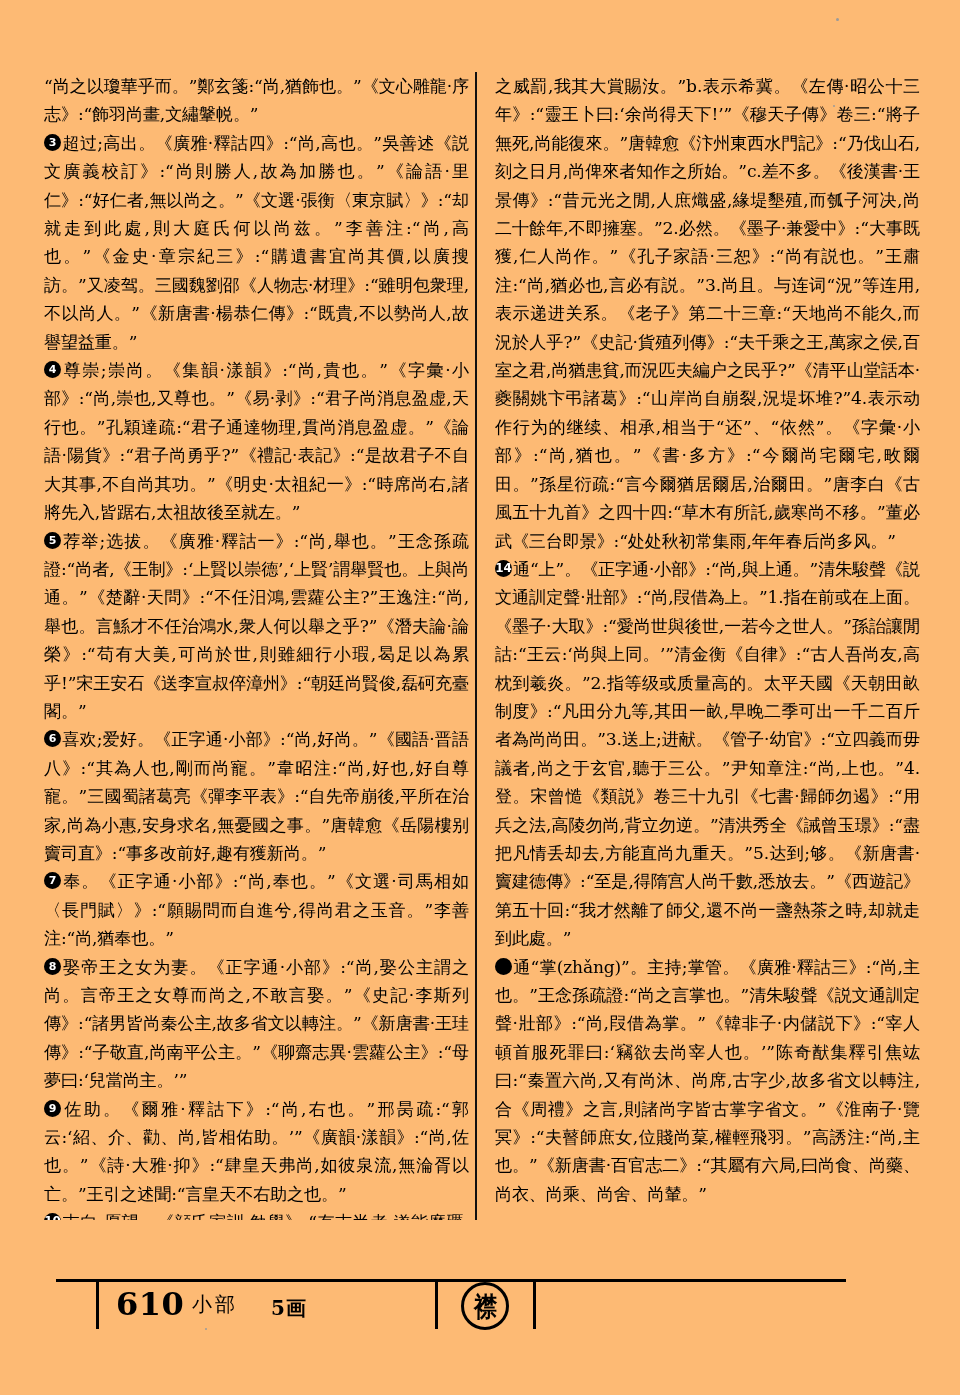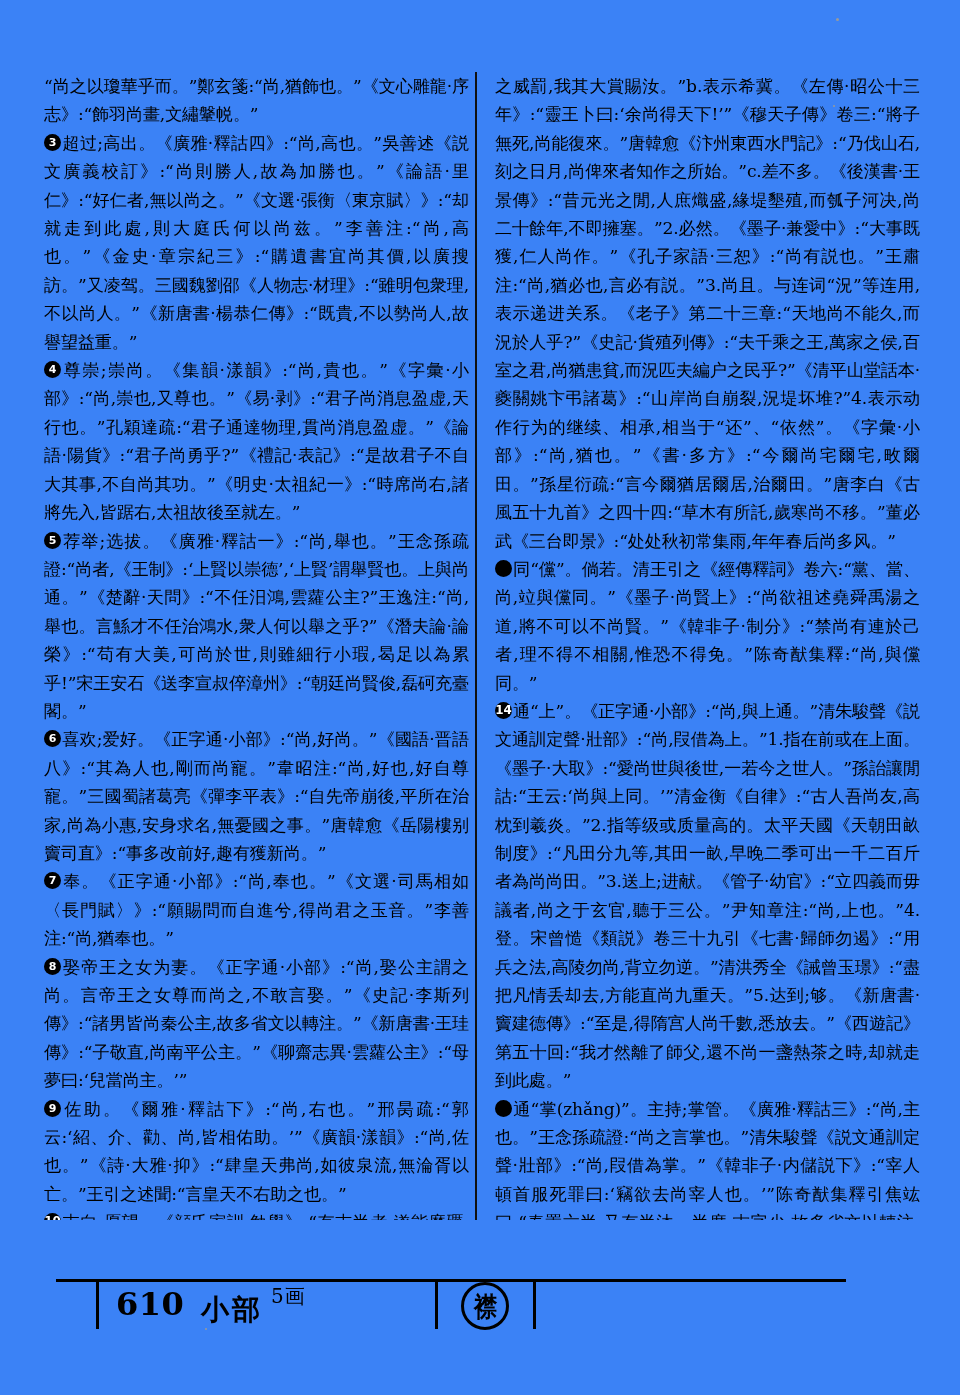--- a/index.html
+++ b/index.html
@@ -15,21 +15,21 @@
     color: #000000;
     overflow: hidden;
   }
 
   
   #page {
     position: absolute;
     left: 0; top: 0;
     width: 960px;
     height: 1395px;
-    background: #3b82f6;
+    background: #fdba74;
   }
 
   
   .speckle {
     position: absolute;
     background: #9a9a9a;
     border-radius: 50%;
   }
 
   
@@ -138,31 +138,30 @@
     top: 6px;
     font-family: "DejaVu Serif", "Liberation Serif", serif;
     font-weight: bold;
     font-size: 32px;
     letter-spacing: 0.5px;
   }
   #radical {
     position: absolute;
     left: 148px;
     top: 12px;
-    font-size: 28px;
-    font-weight: bold;
-    letter-spacing: 3px;
-    margin-left: 9px;
-  }
-  #strokes {
-    position: absolute;
-    left: 227px;
-    top: 4px;
     font-size: 20px;
     font-weight: normal;
+    letter-spacing: 3px;
+  }
+  #strokes {
+    position: absolute;
+    left: 227px;
+    top: 16px;
+    font-size: 20px;
+    font-weight: bold;
     letter-spacing: 1px;
   }
   #seal {
     position: absolute;
     left: 417px;
     top: 3px;
     width: 48px;
     height: 48px;
     border: 3.5px solid #000;
     border-radius: 50%;
@@ -218,23 +217,20 @@
         <span class="bul two">10</span><span>志向;愿望。《顔氏家訓·勉學》:“有志尚者,遂能磨礪,以就素業。”唐李白《登峨眉山》:“平生有微尚,歡笑自此畢。”</span>
       </p>
 
     </div>
 
     <div id="col-rule"></div>
 
     <div class="col right">
       <p class="sense">
         <span>之威罰,我其大賞賜汝。”b.表示希冀。《左傳·昭公十三年》:“靈王卜曰:‘余尚得天下!’”《穆天子傳》卷三:“將子無死,尚能復來。”唐韓愈《汴州東西水門記》:“乃伐山石,刻之日月,尚俾來者知作之所始。”c.差不多。《後漢書·王景傳》:“昔元光之閒,人庶熾盛,緣堤墾殖,而瓠子河决,尚二十餘年,不即擁塞。”2.必然。《墨子·兼愛中》:“大事既獲,仁人尚作。”《孔子家語·三恕》:“尚有説也。”王肅注:“尚,猶必也,言必有説。”3.尚且。与连词“況”等连用,表示递进关系。《老子》第二十三章:“天地尚不能久,而況於人乎?”《史記·貨殖列傳》:“夫千乘之王,萬家之侯,百室之君,尚猶患貧,而況匹夫編户之民乎?”《清平山堂話本·夔關姚卞弔諸葛》:“山岸尚自崩裂,況堤坏堆?”4.表示动作行为的继续、相承,相当于“还”、“依然”。《字彙·小部》:“尚,猶也。”《書·多方》:“今爾尚宅爾宅,畋爾田。”孫星衍疏:“言今爾猶居爾居,治爾田。”唐李白《古風五十九首》之四十四:“草木有所託,歲寒尚不移。”董必武《三台即景》:“处处秋初常集雨,年年春后尚多风。”</span>
-      </p>
-      <p class="sense">
-        <span class="bul blank">13</span><span>同“儻”。倘若。清王引之《經傳釋詞》卷六:“黨、當、尚,竝與儻同。”《墨子·尚賢上》:“尚欲祖述堯舜禹湯之道,將不可以不尚賢。”《韓非子·制分》:“禁尚有連於己者,理不得不相關,惟恐不得免。”陈奇猷集釋:“尚,與儻同。”</span>
       </p>
       <p class="sense">
         <span class="bul two">14</span><span>通“上”。《正字通·小部》:“尚,與上通。”清朱駿聲《説文通訓定聲·壯部》:“尚,叚借為上。”1.指在前或在上面。《墨子·大取》:“愛尚世與後世,一若今之世人。”孫詒讓閒詁:“王云:‘尚與上同。’”清金衡《自律》:“古人吾尚友,高枕到羲炎。”2.指等级或质量高的。太平天國《天朝田畝制度》:“凡田分九等,其田一畝,早晚二季可出一千二百斤者為尚尚田。”3.送上;进献。《管子·幼官》:“立四義而毋議者,尚之于玄官,聽于三公。”尹知章注:“尚,上也。”4.登。宋曾慥《類説》卷三十九引《七書·歸師勿遏》:“用兵之法,高陵勿尚,背立勿逆。”清洪秀全《誡曾玉璟》:“盡把凡情丢却去,方能直尚九重天。”5.达到;够。《新唐書·竇建德傳》:“至是,得隋宫人尚千數,悉放去。”《西遊記》第五十回:“我才然離了師父,還不尚一盞熱茶之時,却就走到此處。”</span>
       </p>
       <p class="sense">
         <span class="bul blank">15</span><span>通“掌(zhǎng)”。主持;掌管。《廣雅·釋詁三》:“尚,主也。”王念孫疏證:“尚之言掌也。”清朱駿聲《説文通訓定聲·壯部》:“尚,叚借為掌。”《韓非子·内儲説下》:“宰人頓首服死罪曰:‘竊欲去尚宰人也。’”陈奇猷集釋引焦竑曰:“秦置六尚,又有尚沐、尚席,古字少,故多省文以轉注,合《周禮》之言,則諸尚字皆古掌字省文。”《淮南子·覽冥》:“夫瞽師庶女,位賤尚葈,權輕飛羽。”高誘注:“尚,主也。”《新唐書·百官志二》:“其屬有六局,曰尚食、尚藥、尚衣、尚乘、尚舍、尚輦。”</span>
       </p>
 
     </div>
 

